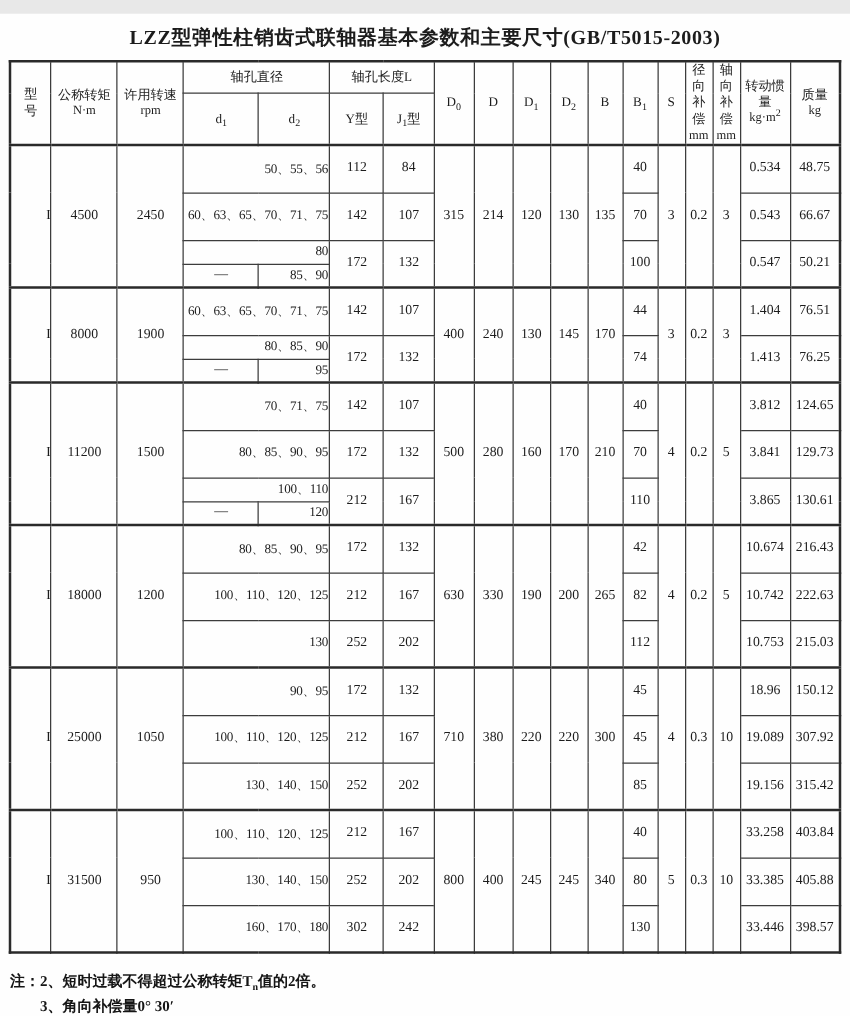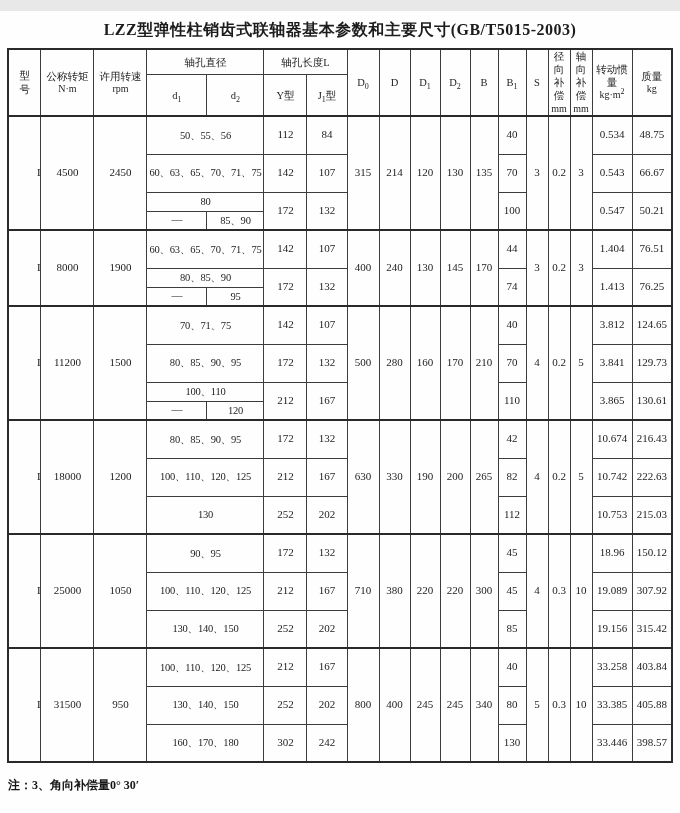--- a/index.html
+++ b/index.html
@@ -25,21 +25,21 @@
   thead tr.hr2 { height:38px; }
   thead th { font-size:10.5px; }
   .hl { display:block; }
   .unit { font-size:10px; }
   sub { font-size:8px; line-height:0; }
   sup { font-size:8px; line-height:0; }
   tbody tr.full { height:38px; }
   tbody tr.half { height:19px; }
   tbody tr.block-start td { border-top:2px solid #2a2a2a; }
   td[data-name="bore-dia-cell"], td[data-name="bore-d2-cell"] {
-    white-space:nowrap; font-size:10.5px; letter-spacing:-0.2px;
+    white-space:nowrap; font-size:10.5px; letter-spacing:-0.2px;text-align:right;
   }
   td[data-name="model-cell"] { font-size:11px;padding-left:28px; }
   .notes {
     display:flex; margin:12px 0 0 8px; font-size:12px; font-weight:bold;
     line-height:1.7; color:#151515;
   }
   .notes-label { white-space:nowrap; }
   .note-line { white-space:nowrap; }
 </style>
 </head>
@@ -333,17 +333,18 @@
           <td data-name="dim-b1-cell">130</td>
           <td data-name="inertia-cell">33.446</td>
           <td data-name="mass-cell">398.57</td>
         </tr>
       </tbody>
   </table>
 
   <div class="notes" data-name="footnotes">
     <div class="notes-label" data-name="footnotes-label">注：</div>
     <div class="notes-items" data-name="footnotes-items">
+      <div class="note-line" data-name="footnote-2"><span data-name="footnote-2-pre">2、短时过载不得超过公称转矩T</span><sub data-name="footnote-2-sub">n</sub><span data-name="footnote-2-post">值的2倍。</span></div>
       <div class="note-line" data-name="footnote-3"><span data-name="footnote-3-pre">3、角向补偿量0° 30′</span><sub data-name="footnote-3-sub"></sub><span data-name="footnote-3-post"></span></div>
     </div>
   </div>
 
 </div>
 
 </body></html>

